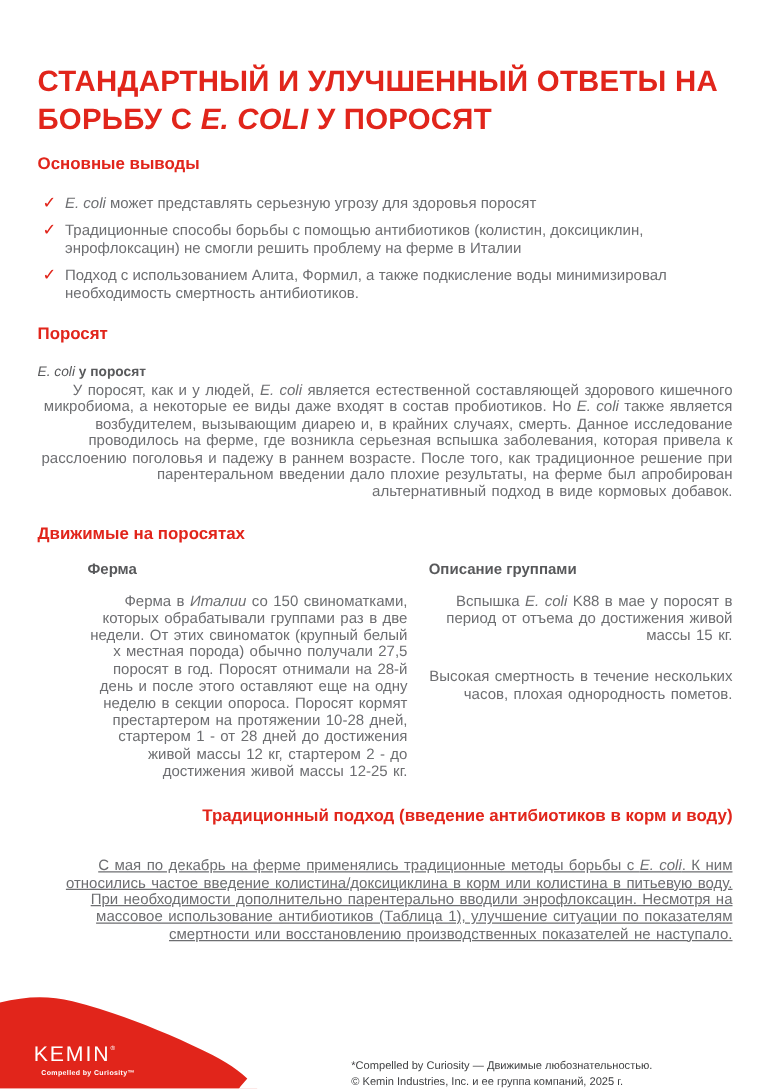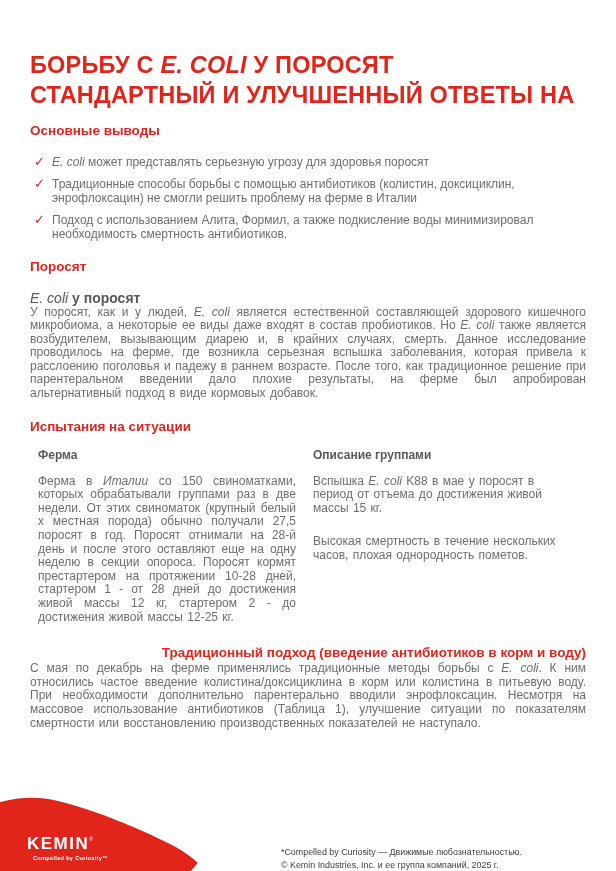--- a/index.html
+++ b/index.html
@@ -21,57 +21,57 @@
   }
   .sec{
     color:var(--brand-red);font-size:13.5px;font-weight:700;line-height:16px;
   }
   #sec-key{margin-top:13px;}
   .bullets{list-style:none;margin-top:16px;}
   .bullets li{display:flex;align-items:flex-start;margin-bottom:7px;font-size:12px;line-height:14.5px;}
   .check{flex:none;width:22px;padding-left:4px;color:var(--brand-red);font-size:13px;line-height:14px;}
   .btext{max-width:502px;}
   #sec-intro{margin-top:17px;}
-  .sub{margin-top:16px;font-size:14px;line-height:15px;color:var(--dark-gray);font-weight:400;}
+  .sub{margin-top:16px;font-size:11px;line-height:15px;color:var(--dark-gray);font-weight:400;}
   .sub .seg-b{color:var(--dark-gray);}
-  p.body{font-size:12px;line-height:13.6px;word-spacing:1px;}
+  p.body{font-size:12px;line-height:13.6px;word-spacing:1px;text-align:right;}
   .just{text-align:justify;}
   #intro-para{margin-top:0;}
   #sec-trials{margin-top:18px;}
   .cols{display:flex;gap:17px;margin-top:13px;padding-left:8px;}
-  .col-left{width:258px;}
+  .col-left{width:258px;margin-left:32px;}
   .col-right{width:245px;}
   .colhead{font-size:12px;font-weight:700;color:var(--dark-gray);line-height:14px;}
   .cols p.body{margin-top:13px;}
   .cols p.body + p.body{margin-top:20px;}
   #sec-trad{margin-top:21px;text-align:right;}
-  #trad-para{margin-top:1px;}
+  #trad-para{margin-top:25px;text-decoration:underline;}
   .seg-i{font-style:italic;}
   .seg-b{font-weight:700;}
   .footnotes{
     position:absolute;left:281px;top:846px;
     font-size:8.9px;line-height:12.5px;color:var(--footnote-gray);
   }
   .ribbon{position:absolute;left:0;bottom:0;width:300px;height:80px;}
   .ribbon svg{display:block;width:300px;height:80px;}
   .logo{position:absolute;left:27px;top:44px;color:#fff;width:90px;}
   .logo-row{position:relative;white-space:nowrap;}
-  .logo-text{font-size:17px;font-weight:700;letter-spacing:1.5px;line-height:17px;}
+  .logo-text{font-size:17px;font-weight:400;letter-spacing:1.5px;line-height:17px;}
   .logo-reg{font-size:5px;vertical-align:top;line-height:8px;}
   .swoosh{position:absolute;left:44px;top:-6px;width:38px;height:20px;}
   .logo-tagline{font-size:5.6px;font-weight:700;letter-spacing:.3px;margin-top:2px;padding-left:6px;white-space:nowrap;}
 </style>
 </head>
 <body>
 
 <div class="page">
 
   <h1 class="title">
+    <div><span>СТАНДАРТНЫЙ И УЛУЧШЕННЫЙ ОТВЕТЫ НА</span></div>
     <div><span>БОРЬБУ С </span><span class="seg-i">E. COLI</span><span> У ПОРОСЯТ</span></div>
-    <div><span>СТАНДАРТНЫЙ И УЛУЧШЕННЫЙ ОТВЕТЫ НА</span></div>
   </h1>
 
   <h2 class="sec" id="sec-key">Основные выводы</h2>
 
   <ul class="bullets">
     <li>
       <span class="check">✓</span>
       <span class="btext"><span class="seg-i">E. coli</span><span> может представлять серьезную угрозу для здоровья поросят</span></span>
     </li>
     <li>
@@ -83,21 +83,21 @@
       <span class="btext"><span>Подход с использованием Алита, Формил, а также подкисление воды минимизировал необходимость смертность антибиотиков.</span></span>
     </li>
   </ul>
 
   <h2 class="sec" id="sec-intro">Поросят</h2>
 
   <h3 class="sub"><span class="seg-i">E. coli</span><span class="seg-b"> у поросят</span></h3>
 
   <p class="body just" id="intro-para"><span>У поросят, как и у людей, </span><span class="seg-i">E. coli</span><span> является естественной составляющей здорового кишечного микробиома, а некоторые ее виды даже входят в состав пробиотиков. Но </span><span class="seg-i">E. coli</span><span> также является возбудителем, вызывающим диарею и, в крайних случаях, смерть. Данное исследование проводилось на ферме, где возникла серьезная вспышка заболевания, которая привела к расслоению поголовья и падежу в раннем возрасте. После того, как традиционное решение при парентеральном введении дало плохие результаты, на ферме был апробирован альтернативный подход в виде кормовых добавок.</span></p>
 
-  <h2 class="sec" id="sec-trials">Испытания на ситуации</h2>
+  <h2 class="sec" id="sec-trials">Движимые на поросятах</h2>
 
   <div class="cols">
     <div class="col-left">
       <div class="colhead">Ферма</div>
       <p class="body just"><span>Ферма в </span><span class="seg-i">Италии</span><span> со 150 свиноматками, которых обрабатывали группами раз в две недели. От этих свиноматок (крупный белый х местная порода) обычно получали 27,5 поросят в год. Поросят отнимали на 28-й день и после этого оставляют еще на одну неделю в секции опороса. Поросят кормят престартером на протяжении 10-28 дней, стартером 1 - от 28 дней до достижения живой массы 12 кг, стартером 2 - до достижения живой массы 12-25 кг.</span></p>
     </div>
     <div class="col-right">
       <div class="colhead">Описание группами</div>
       <p class="body"><span>Вспышка </span><span class="seg-i">E. coli</span><span> K88 в мае у поросят в период от отъема до достижения живой массы 15 кг.</span></p>
       <p class="body"><span>Высокая смертность в течение нескольких часов, плохая однородность пометов.</span></p>

